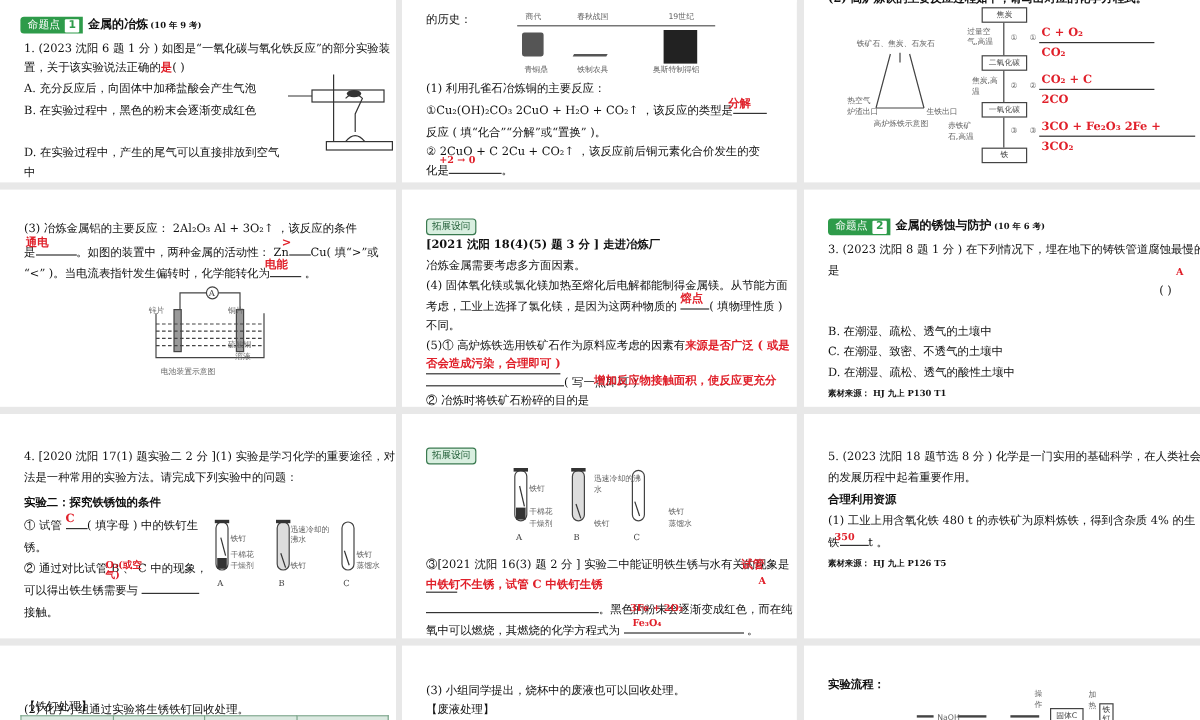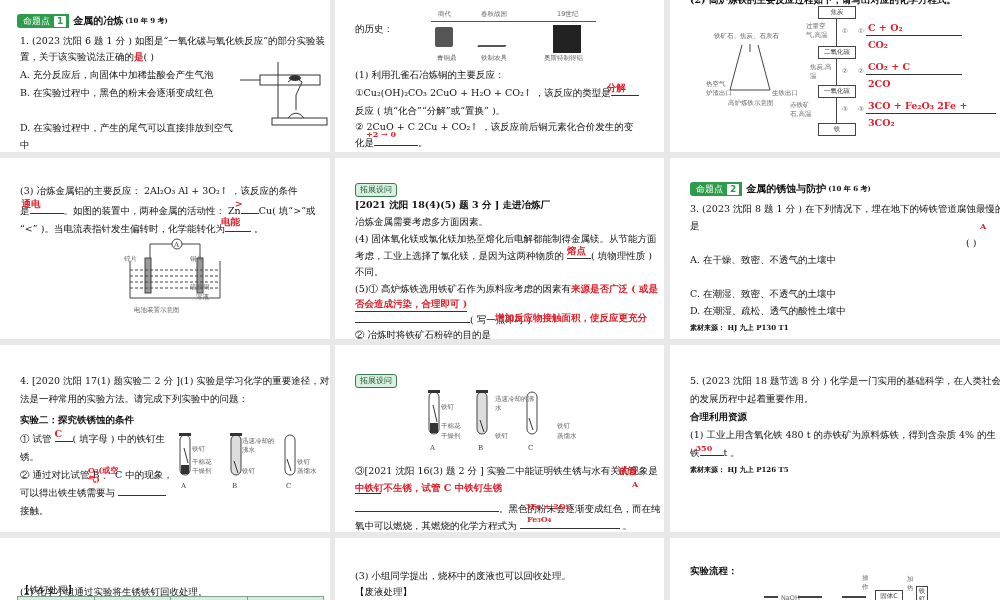--- a/index.html
+++ b/index.html
@@ -56,21 +56,21 @@
     <line x1="38" y1="2" x2="38" y2="58" stroke="#333"></line>
     <path d="M48 22 Q55 15 62 22 L56 35 L56 50" fill="none" stroke="#333"></path>
     <ellipse cx="55" cy="18" rx="6" ry="3" fill="#333"></ellipse>
     <rect x="32" y="58" width="55" height="7" fill="none" stroke="#333"></rect>
     <path d="M48 58 Q56 48 64 58" fill="none" stroke="#333"></path>
   </svg>
 </div>
 
 <div class="panel p12">
   <div class="abs" style="left:0; top:-4px; width:329px; height:6px; background:#fff;"></div>
-  <div class="abs" style="left:20px; top:20px;">的历史：</div>
+  <div class="abs" style="left:20px; top:8px;">的历史：</div>
   <div class="abs" style="left:96px; top:21px; width:165px; border-top:1px solid #555;"></div>
   <div class="abs diag" style="left:103px; top:10px;">商代</div>
   <div class="abs diag" style="left:146px; top:10px;">春秋战国</div>
   <div class="abs diag" style="left:222px; top:10px;">19世纪</div>
   <div class="abs" style="left:100px; top:27px; width:18px; height:20px; background:#555; border-radius:2px;"></div>
   <div class="abs" style="left:148px; top:27px; width:28px; height:18px; border-bottom:2px solid #555; transform:skewX(-30deg);"></div>
   <div class="abs" style="left:218px; top:25px; width:28px; height:28px; background:#222;"></div>
   <div class="abs diag" style="left:102px; top:54px;">青铜鼎</div>
   <div class="abs diag" style="left:146px; top:54px;">铁制农具</div>
   <div class="abs diag" style="left:209px; top:54px;">奥斯特制得铝</div>
@@ -163,21 +163,21 @@
         <span>命题点</span>
         <span class="num">2</span>
       </span>
     <span class="b" style="margin-left:4px; font-size:10px;">金属的锈蚀与防护</span>
     <span class="small b" style="margin-left:2px;">(10 年 6 考)</span>
   </div>
   <div class="abs" style="left:20px; top:42px;">3. (2023 沈阳 8 题 1 分 ) 在下列情况下，埋在地下的铸铁管道腐蚀最慢的</div>
   <div class="abs" style="left:20px; top:59px;">是</div>
   <div class="abs red" style="left:310px; top:59px; font-size:8px;">A</div>
   <div class="abs" style="left:296px; top:76px;">(        )</div>
-  <div class="abs" style="left:20px; top:93px;">A. 在干燥、致密、不透气的土壤中</div>
+  <div class="abs" style="left:20px; top:110px;">B. 在潮湿、疏松、透气的土壤中</div>
   <div class="abs" style="left:20px; top:127px;">C. 在潮湿、致密、不透气的土壤中</div>
   <div class="abs" style="left:20px; top:144px;">D. 在潮湿、疏松、透气的酸性土壤中</div>
   <div class="abs small b" style="left:20px; top:161px;">素材来源： HJ 九上 P130 T1</div>
 </div>
 
 <div class="panel p31">
   <div class="abs" style="left:20px; top:27px;">4. [2020 沈阳 17(1) 题实验二 2 分 ](1) 实验是学习化学的重要途径，对比</div>
   <div class="abs" style="left:20px; top:45px;">法是一种常用的实验方法。请完成下列实验中的问题：</div>
   <div class="abs b" style="left:20px; top:66px;">实验二：探究铁锈蚀的条件</div>
   <div class="abs" style="left:20px; top:85px;"><span>① 试管</span> <span class="blank" style="width:18px; position:relative;"><span class="red abs" style="left:0; top:-6px;">C</span></span><span>( 填字母 ) 中的铁钉生</span></div>

